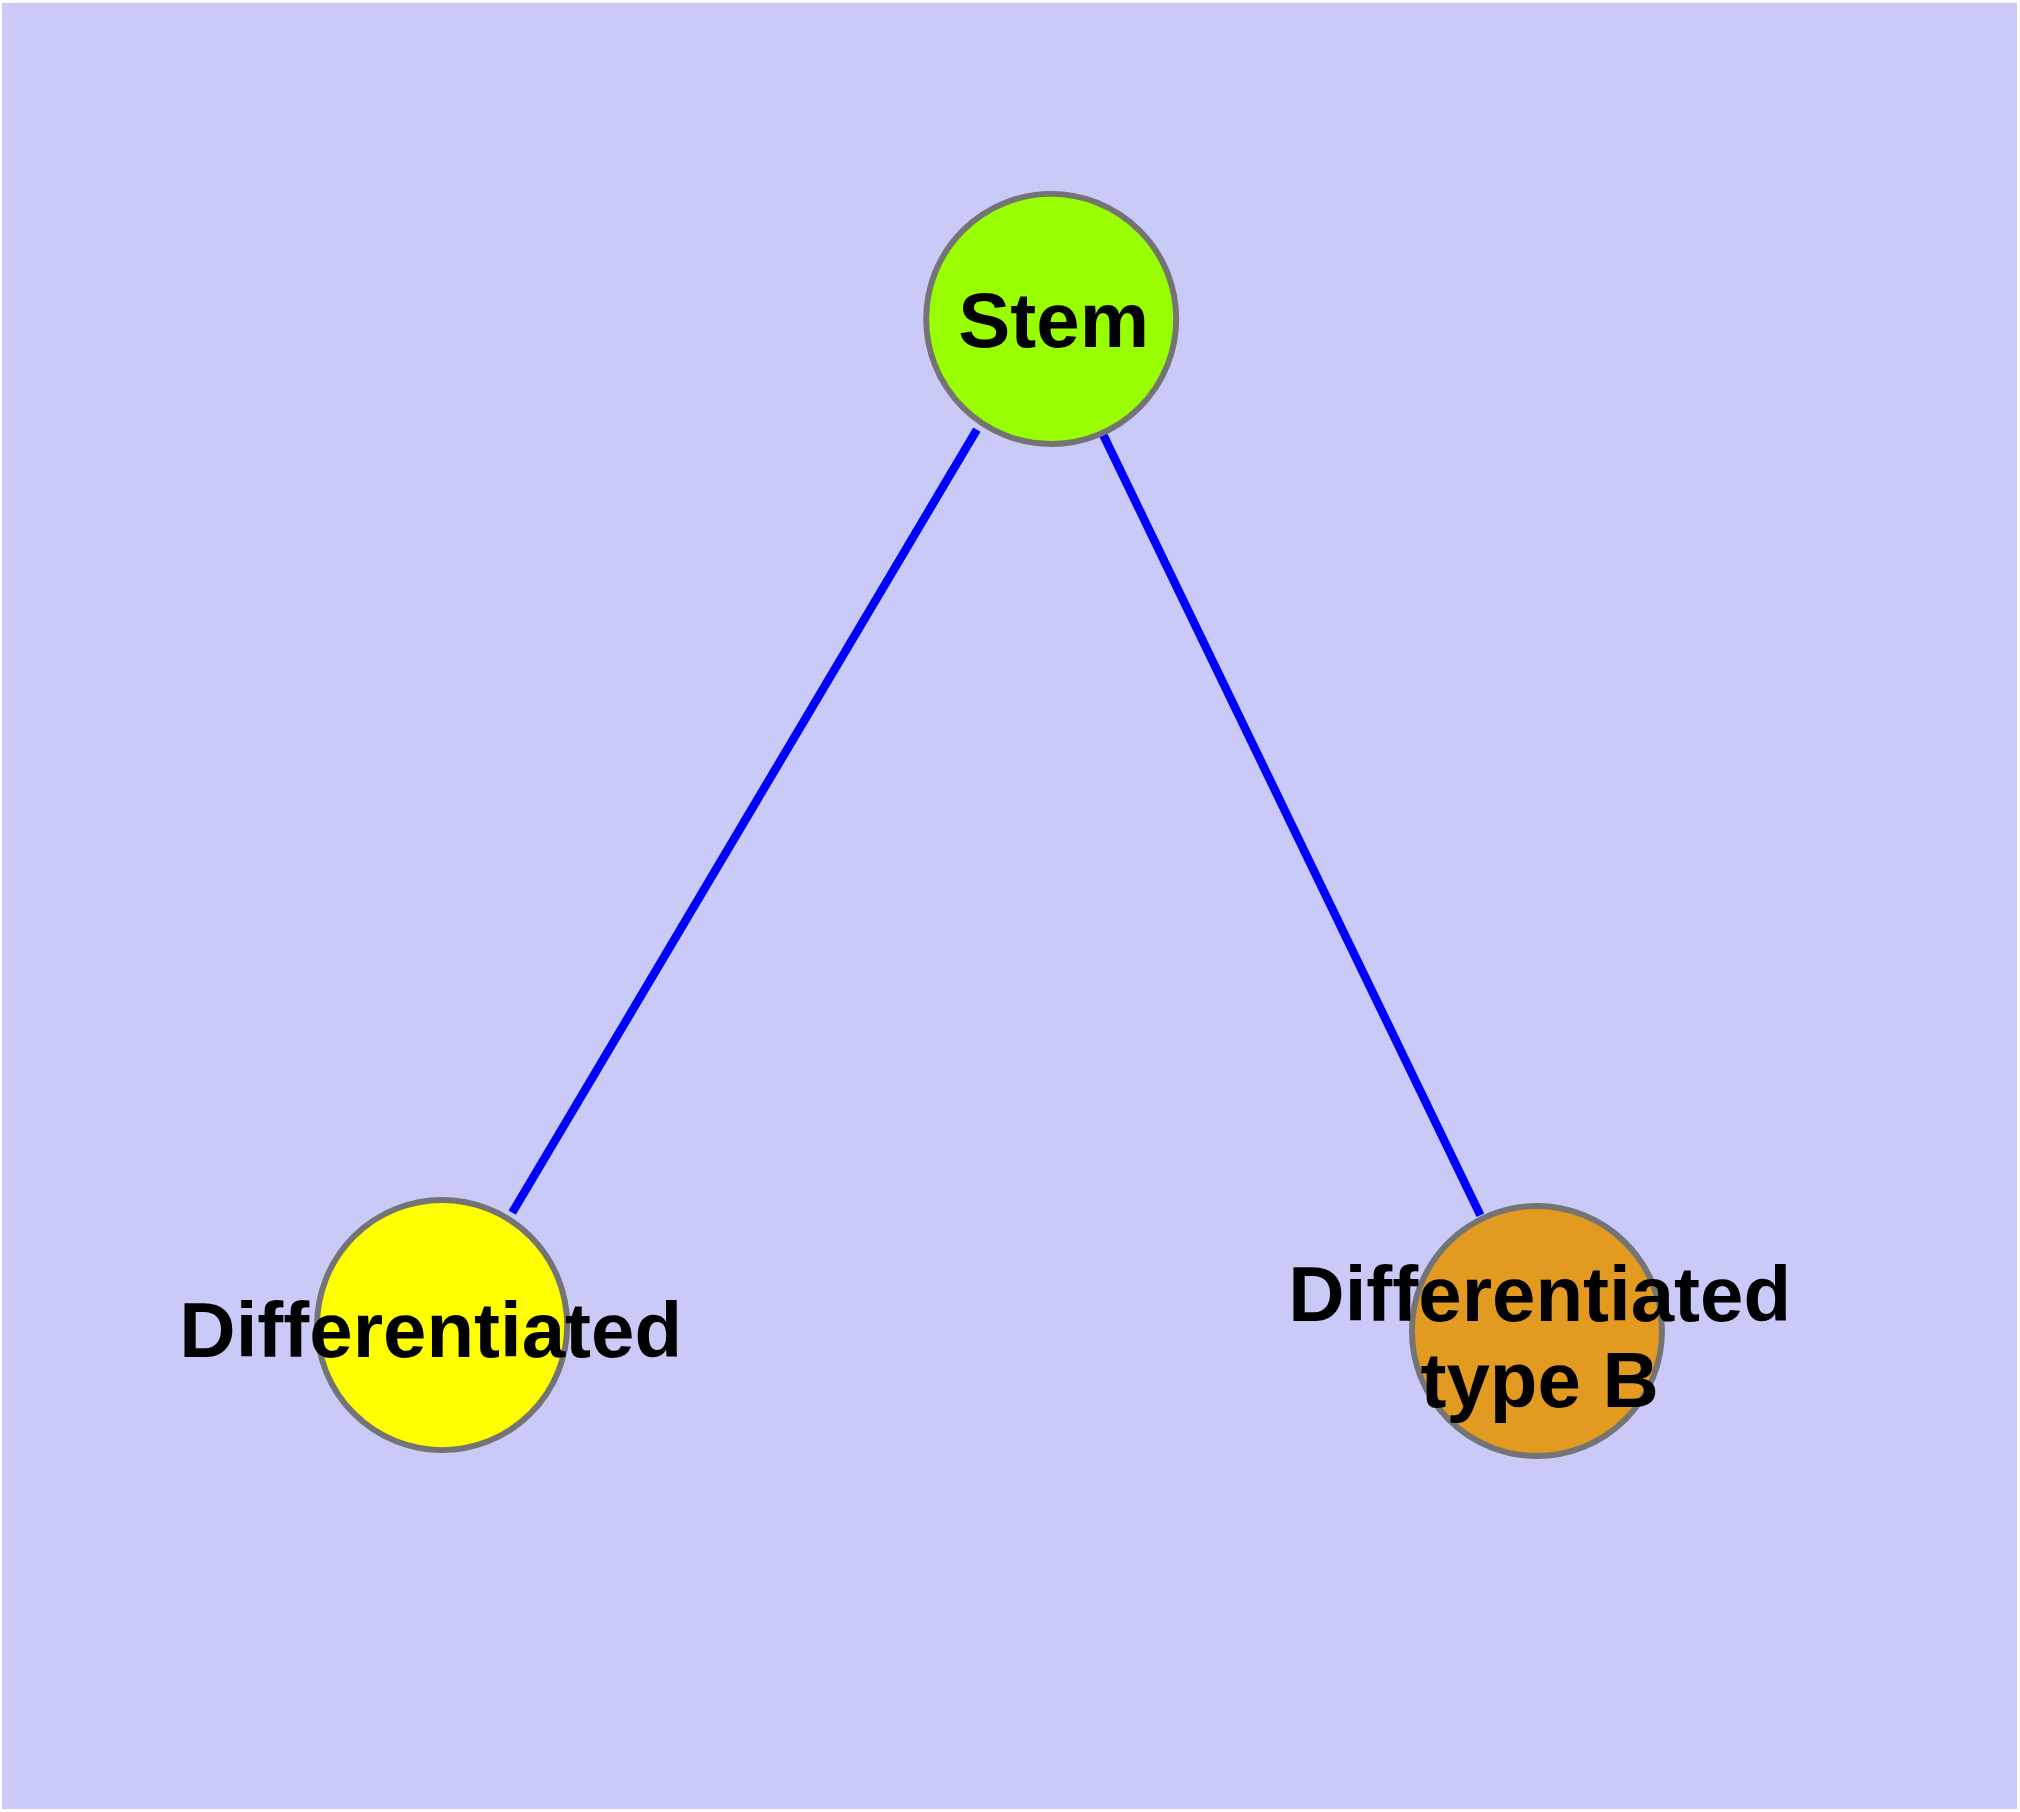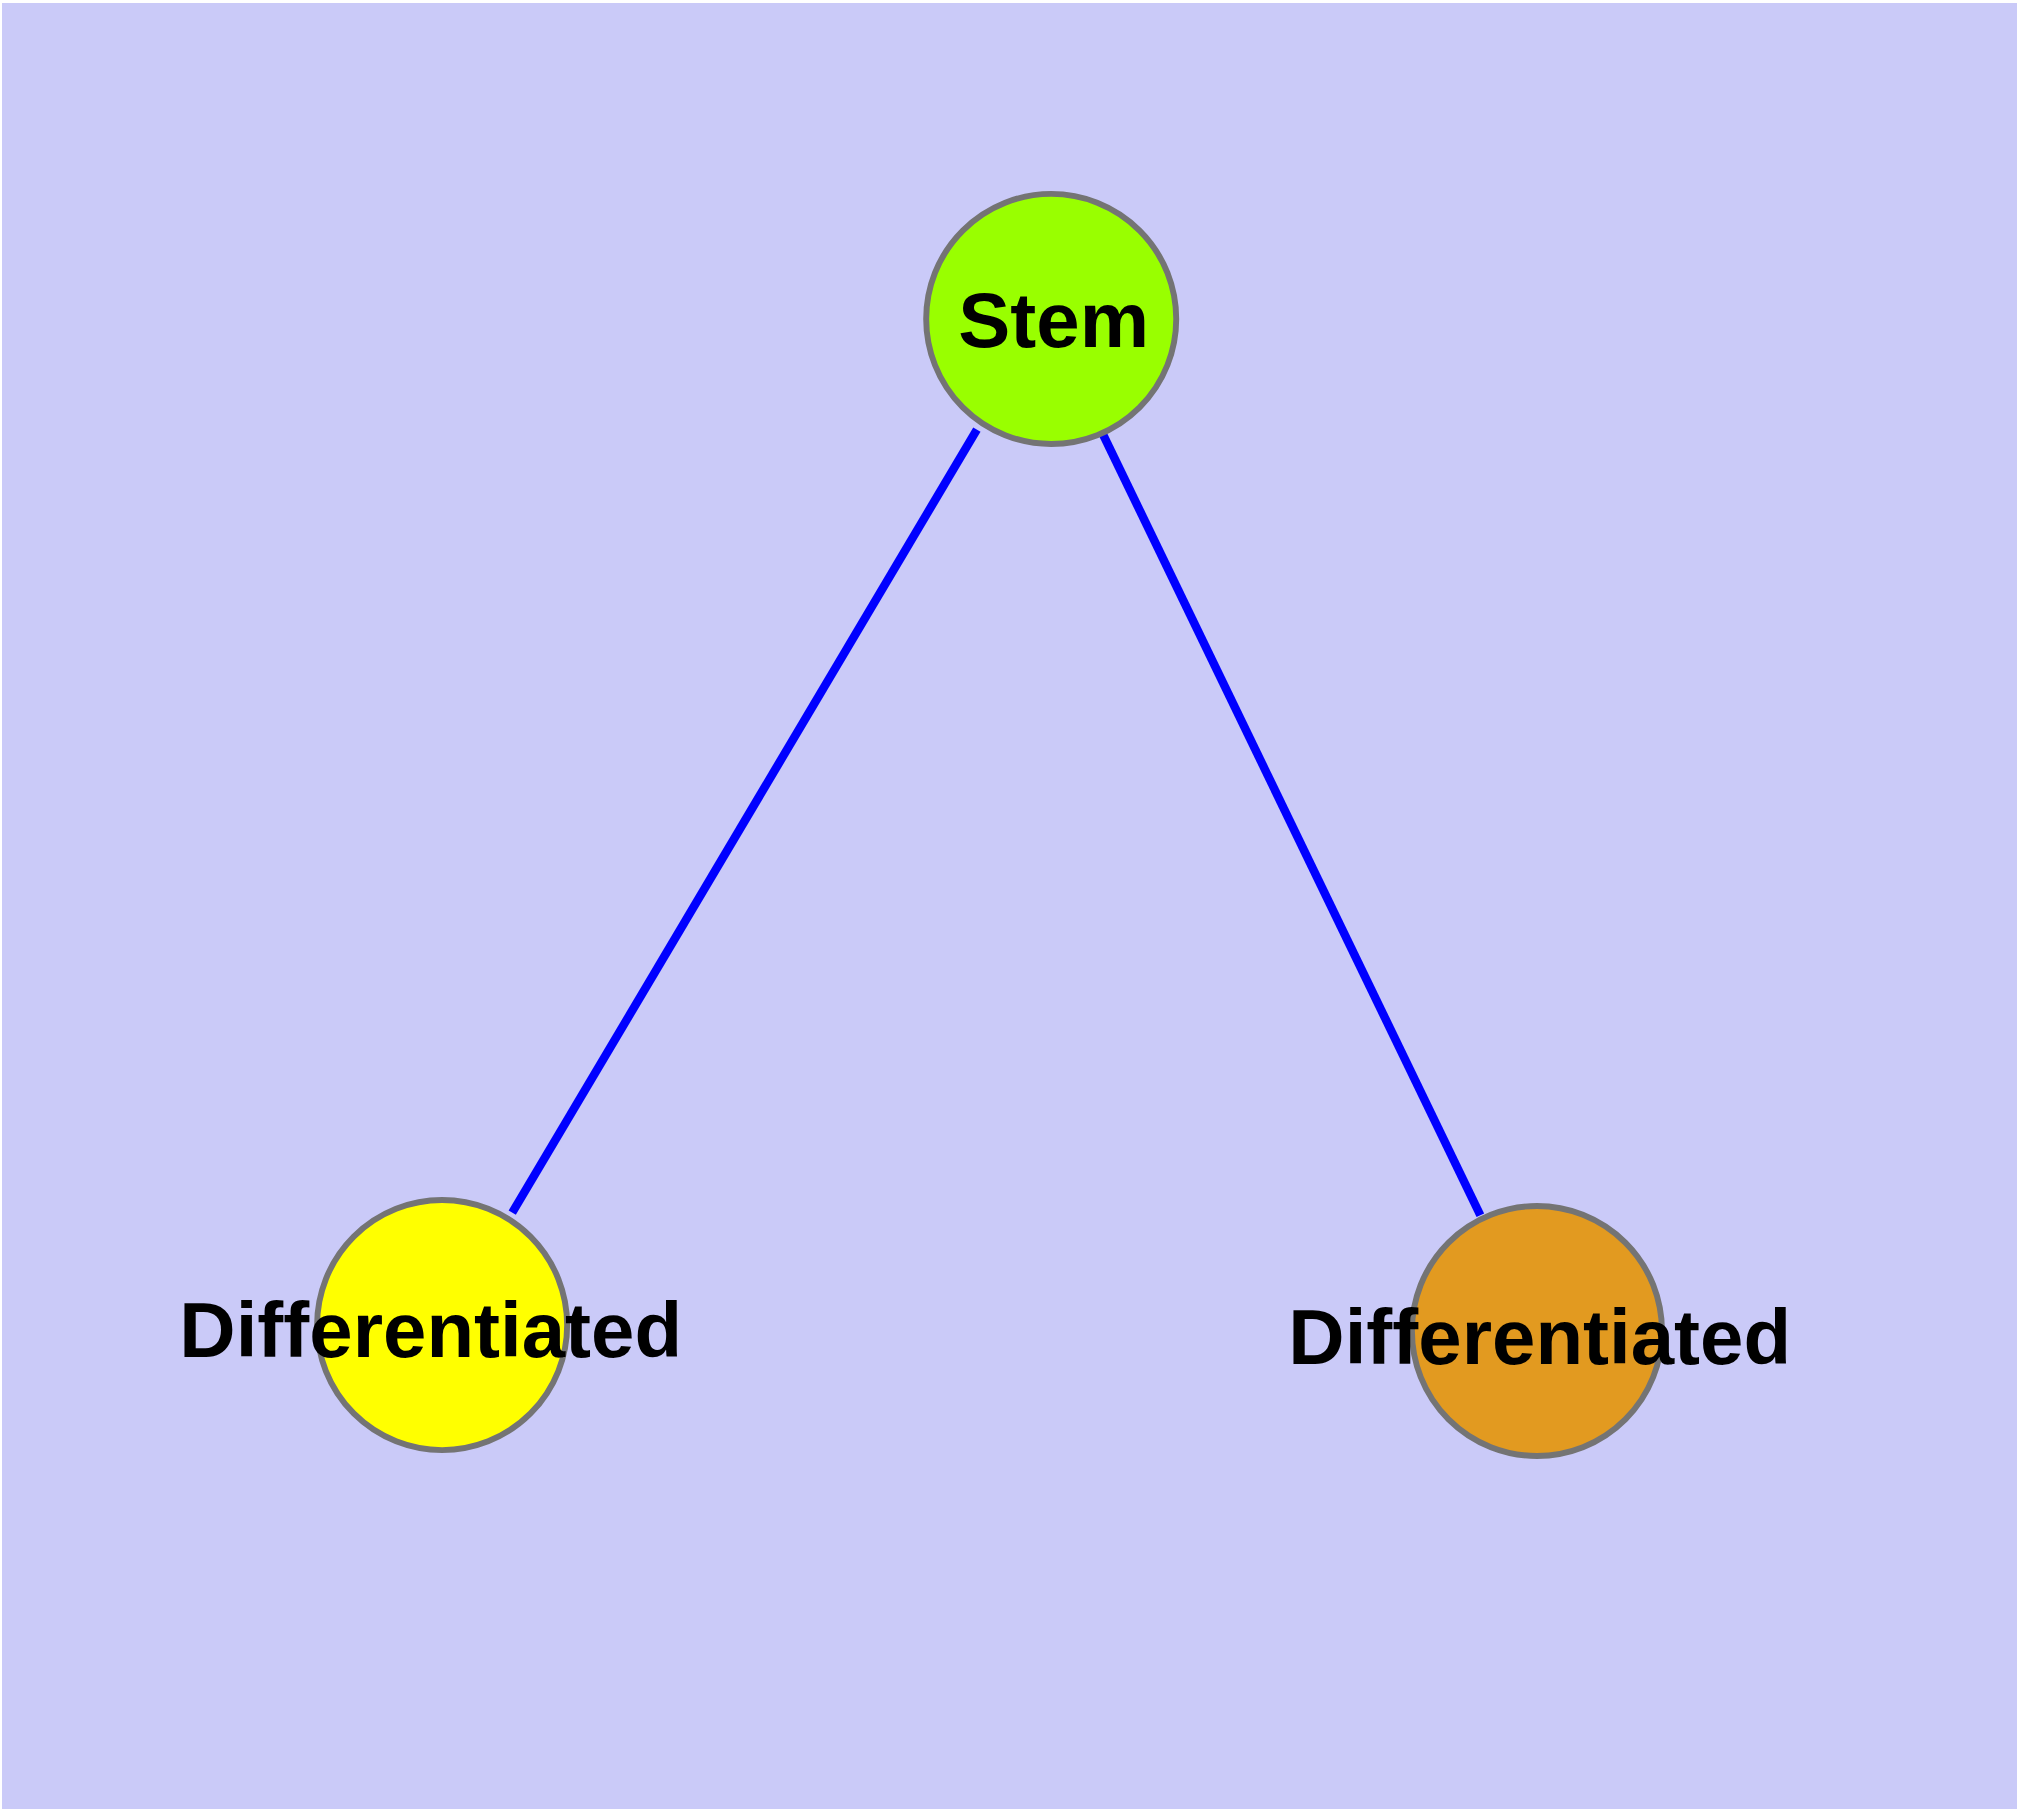--- a/index.html
+++ b/index.html
@@ -73,17 +73,18 @@
     </svg>
 
     <div class="label label-stem">Stem</div>
 
     <div class="label label-a">
       <span class="line">Differentiated</span>
     </div>
 
     <div class="label label-b">
       <span class="line">Differentiated</span>
+      <span class="line">type B</span>
     </div>
 
   </div>
 </div>
 
 
 </body></html>

